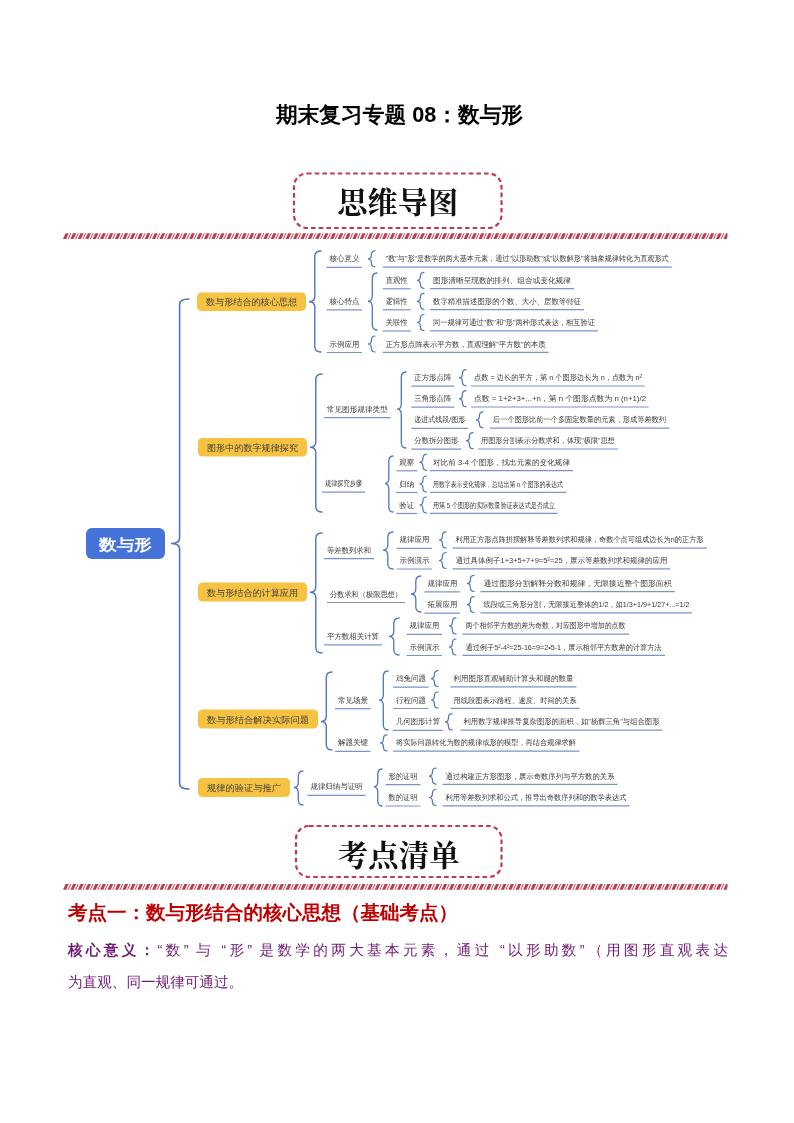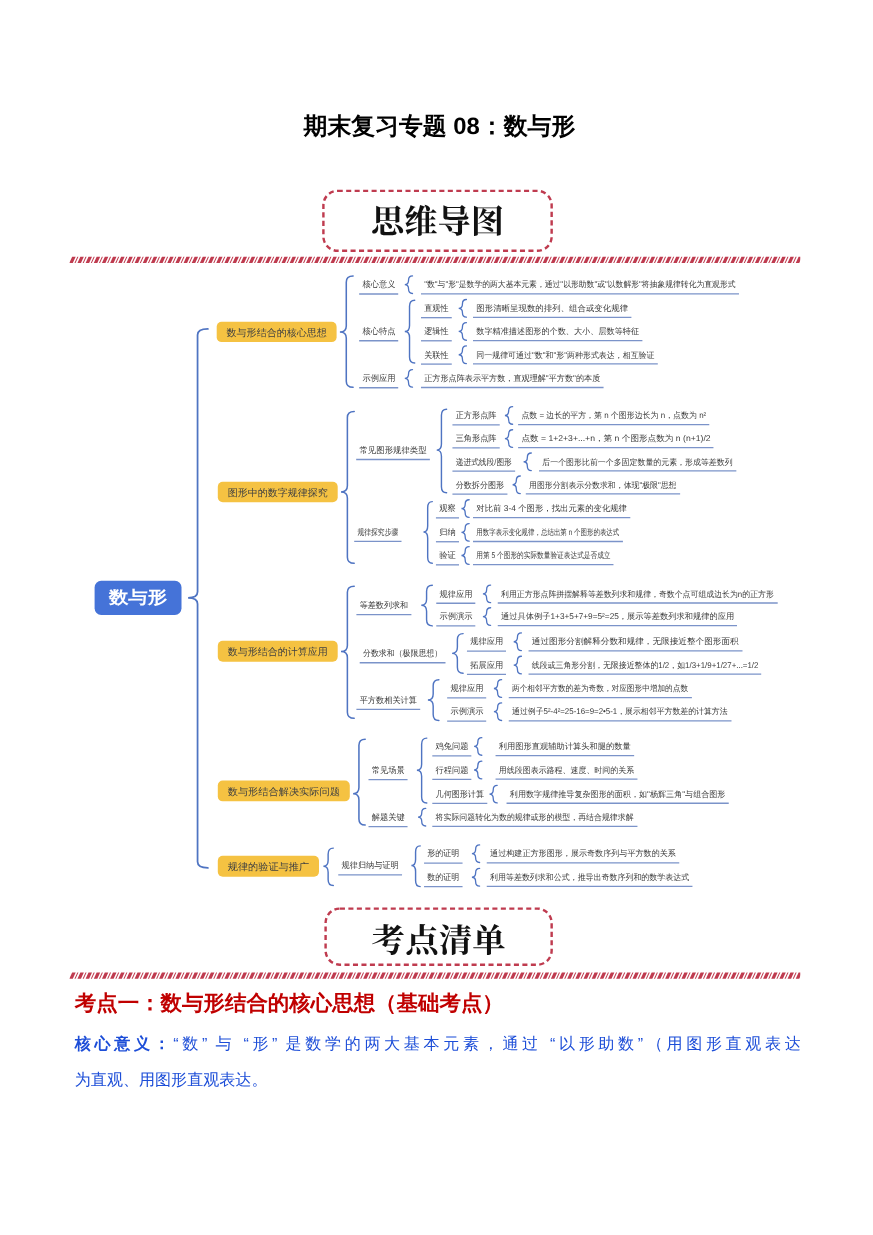--- a/index.html
+++ b/index.html
@@ -1,19 +1,19 @@
 <!DOCTYPE html>
 <html lang="zh"><head>
 <meta charset="utf-8">
 <style>
 html,body{margin:0;padding:0}
 body{width:794px;height:1123px;background:#fff;position:relative;overflow:hidden;
      font-family:"Liberation Sans",sans-serif}
 svg.map{position:absolute;left:0;top:0}
-.para{position:absolute;left:68px;top:934px;width:660px;font-size:14.6px;color:#1d4ed8;line-height:32px}
+.para{position:absolute;left:68px;top:934px;width:660px;font-size:14.6px;color:#701a75;line-height:32px}
 .para .j{text-align:justify;text-align-last:justify}
 </style>
 </head>
 <body>
 <svg class="map" width="794" height="1123" viewBox="0 0 794 1123">
 <text x="399.5" y="115.2" font-size="21.5" fill="#000" font-weight="bold" text-anchor="middle" dominant-baseline="central" font-family="&quot;Liberation Sans&quot;,sans-serif" textLength="247" lengthAdjust="spacingAndGlyphs">期末复习专题 08：数与形</text>
 <rect x="294" y="173.5" width="207.5" height="54.5" rx="13" fill="none" stroke="#bf3b4f" stroke-width="2.2" stroke-dasharray="4.6 3.1"></rect>
 <text x="397.8" y="202.2" font-size="30" fill="#111" font-weight="bold" text-anchor="middle" dominant-baseline="central" font-family="&quot;Liberation Serif&quot;,&quot;Noto Serif CJK SC&quot;,serif" textLength="121" lengthAdjust="spacingAndGlyphs">思维导图</text>
 <rect x="296" y="826" width="205.5" height="51" rx="13" fill="none" stroke="#bf3b4f" stroke-width="2.2" stroke-dasharray="4.6 3.1"></rect>
 <text x="398.8" y="855.9" font-size="30" fill="#111" font-weight="bold" text-anchor="middle" dominant-baseline="central" font-family="&quot;Liberation Serif&quot;,&quot;Noto Serif CJK SC&quot;,serif" textLength="122" lengthAdjust="spacingAndGlyphs">考点清单</text>
@@ -188,14 +188,14 @@
 <text x="445.5" y="776.1" font-size="7.6" fill="#3a3a3a" font-weight="normal" text-anchor="start" dominant-baseline="central" font-family="&quot;Liberation Sans&quot;,sans-serif" textLength="169" lengthAdjust="spacingAndGlyphs">通过构建正方形图形，展示奇数序列与平方数的关系</text>
 <line x1="442.5" y1="784.4" x2="617.5" y2="784.4" stroke="#7b93c9" stroke-width="1.2"></line>
 <text x="388.5" y="797.5" font-size="7.8" fill="#3a3a3a" font-weight="normal" text-anchor="start" dominant-baseline="central" font-family="&quot;Liberation Sans&quot;,sans-serif" textLength="29" lengthAdjust="spacingAndGlyphs">数的证明</text>
 <line x1="385.5" y1="806.0" x2="420.5" y2="806.0" stroke="#7b93c9" stroke-width="1.2"></line>
 <path d="M436.0 789.5 Q432.4 789.5 432.4 793.5 L432.4 793.5 Q432.4 797.5 429.0 797.5 Q432.4 797.5 432.4 801.5 L432.4 801.5 Q432.4 805.5 436.0 805.5" fill="none" stroke="#4f74c2" stroke-width="1.2" stroke-linecap="round"></path>
 <text x="445.5" y="797.5" font-size="7.6" fill="#3a3a3a" font-weight="normal" text-anchor="start" dominant-baseline="central" font-family="&quot;Liberation Sans&quot;,sans-serif" textLength="181" lengthAdjust="spacingAndGlyphs">利用等差数列求和公式，推导出奇数序列和的数学表达式</text>
 <line x1="442.5" y1="805.8" x2="629.5" y2="805.8" stroke="#7b93c9" stroke-width="1.2"></line>
 </svg>
 <div class="para">
 <div class="j"><b>核心意义：</b>“数” 与 “形” 是数学的两大基本元素，通过 “以形助数”（用图形直观表达</div>
-<div>为直观、用图形直观表达。</div>
+<div>为直观、同一规律可通过。</div>
 </div>
 
 </body></html>

